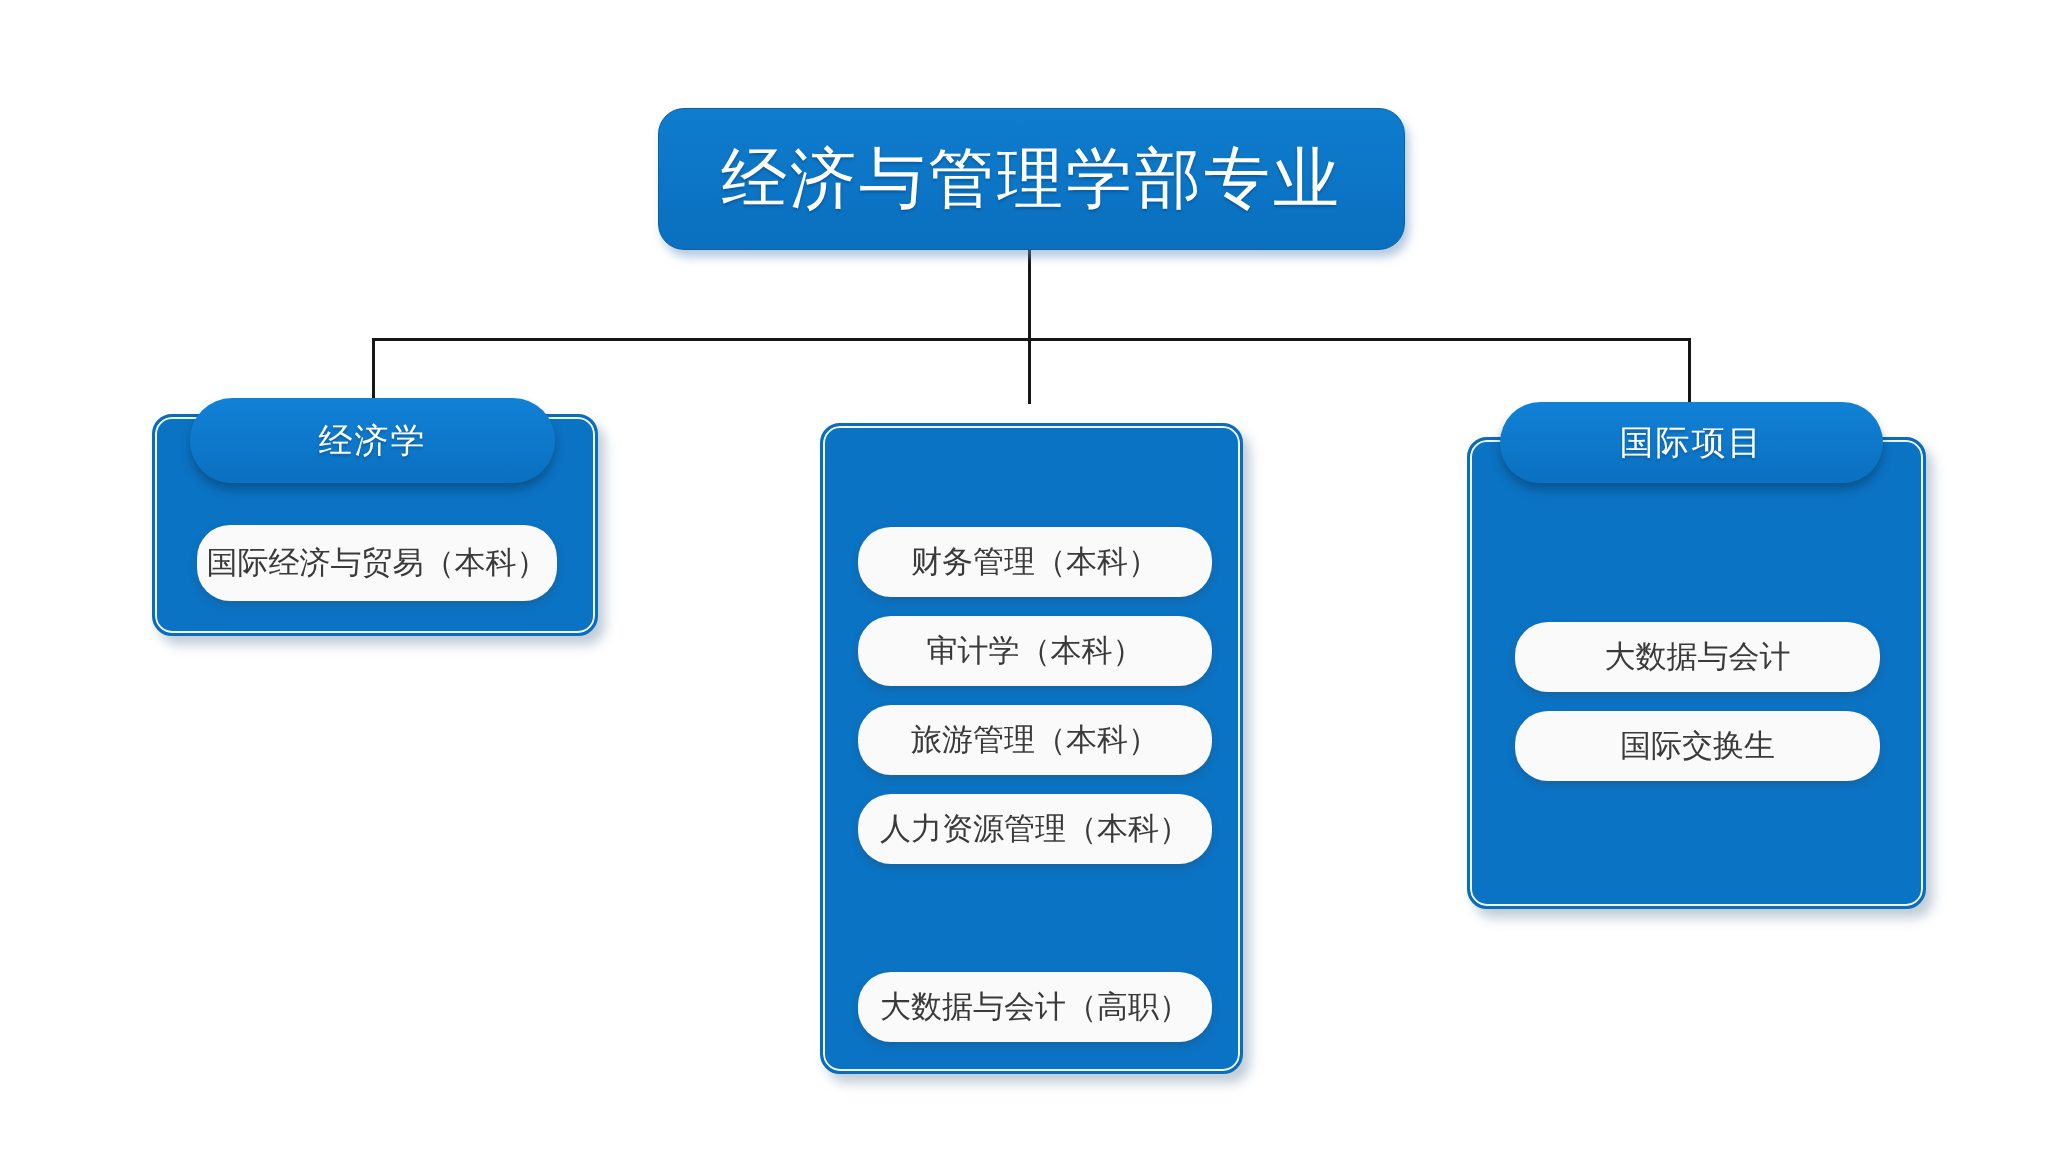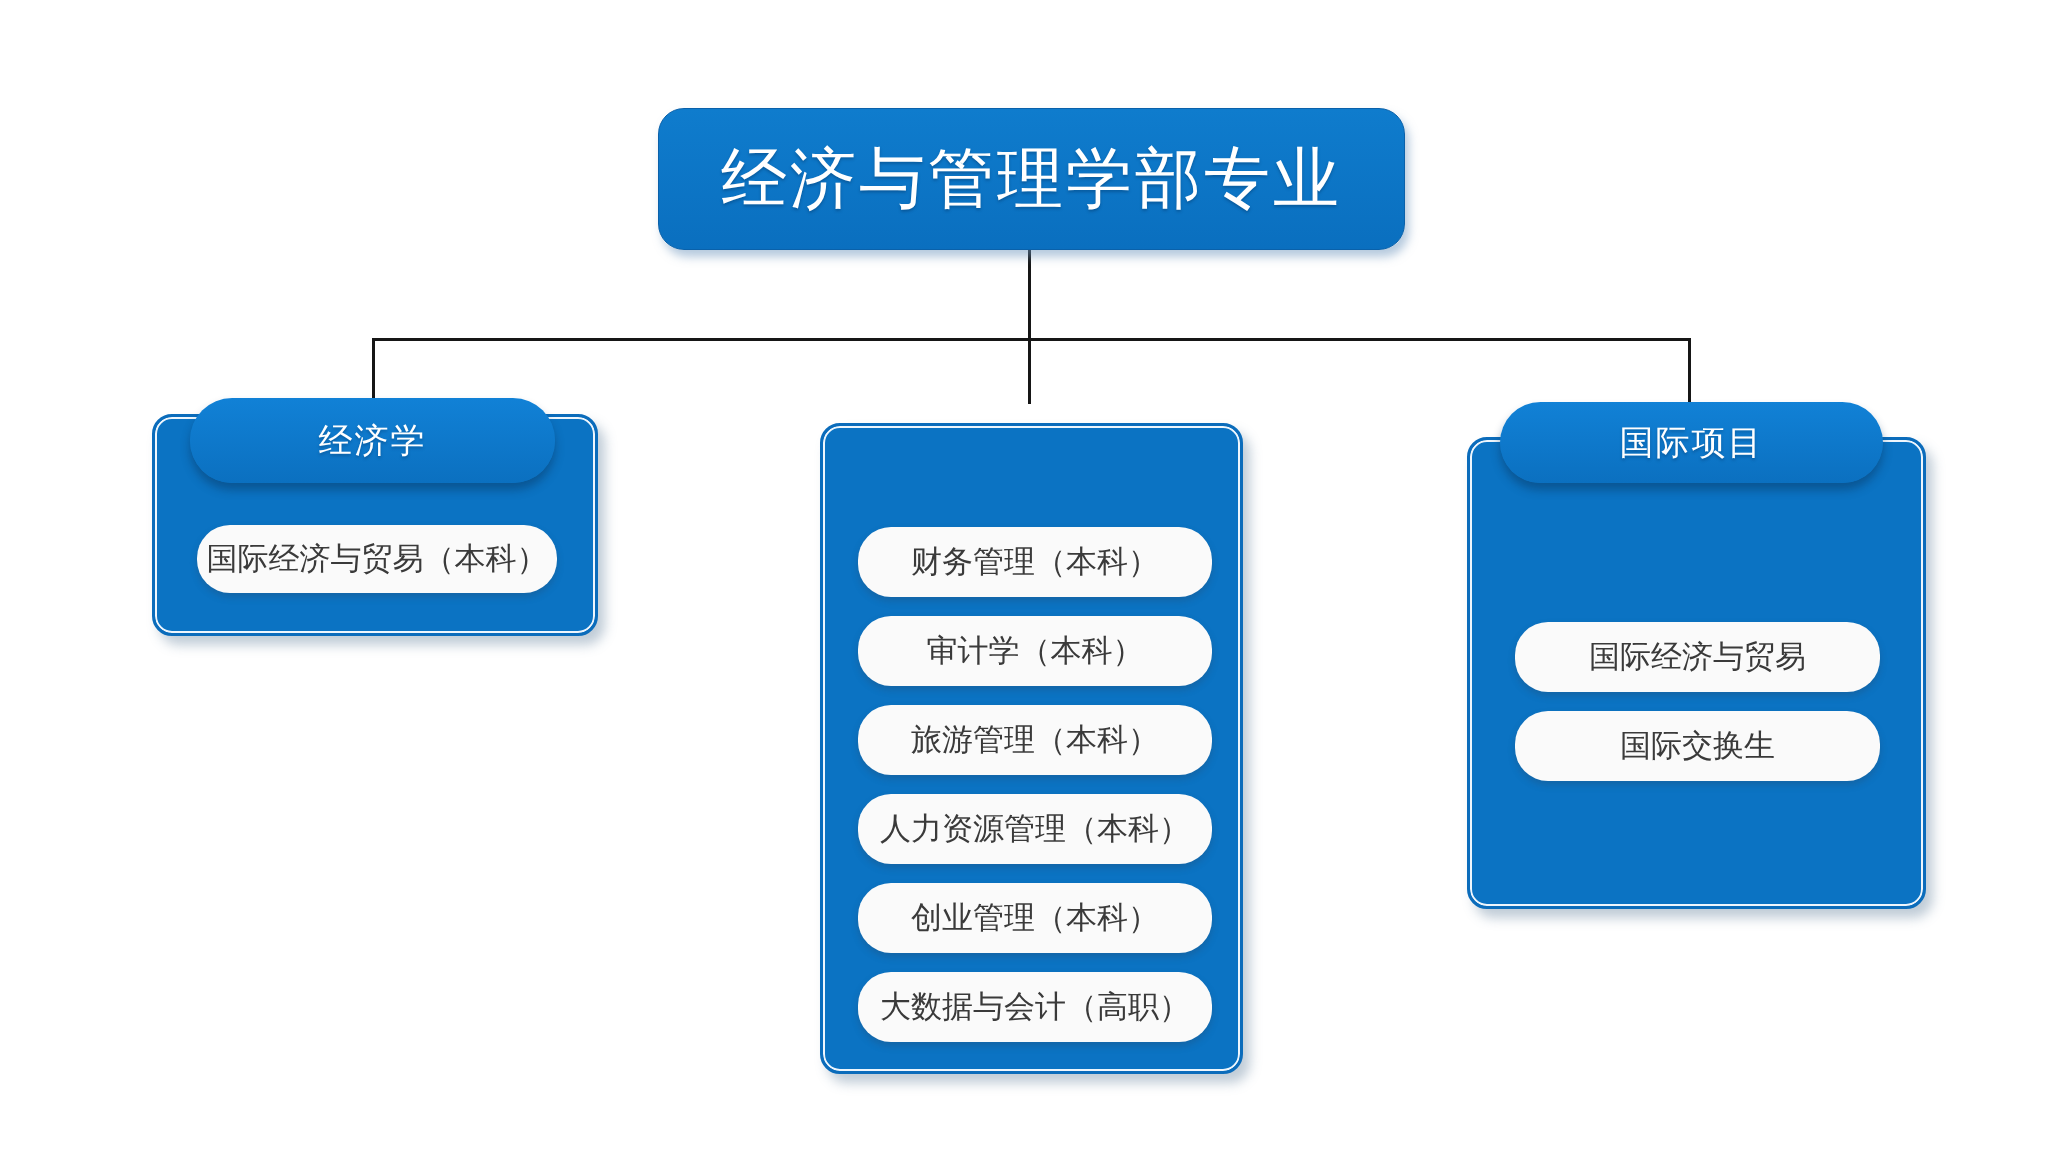--- a/index.html
+++ b/index.html
@@ -49,21 +49,21 @@
     position:absolute;
     display:flex;align-items:center;justify-content:center;
     color:#3a3a3a;font-size:31px;
     background:#fafafa;
     border-radius:33px;
     box-shadow:0 4px 7px rgba(40,70,100,.3);
     white-space:nowrap;
     z-index:3;
   }
   
-  .it-l0{left:197px;top:525px;width:360px;height:68px;}
+  .it-l0{left:197px;top:525px;width:360px;height:76px;}
   
   .it-m0{left:858px;top:527px;width:354px;height:70px;}
   .it-m1{left:858px;top:616px;width:354px;height:70px;}
   .it-m2{left:858px;top:705px;width:354px;height:70px;}
   .it-m3{left:858px;top:794px;width:354px;height:70px;}
   .it-m4{left:858px;top:883px;width:354px;height:70px;}
   .it-m5{left:858px;top:972px;width:354px;height:70px;}
   
   .it-r0{left:1515px;top:533px;width:365px;height:70px;}
   .it-r1{left:1515px;top:622px;width:365px;height:70px;}
@@ -95,19 +95,18 @@
 
   <div class="header-pill hp-left">经济学</div>
   <div class="header-pill hp-right">国际项目</div>
 
   <div class="item-pill it-l0">国际经济与贸易（本科）</div>
 
   <div class="item-pill it-m0">财务管理（本科）</div>
   <div class="item-pill it-m1">审计学（本科）</div>
   <div class="item-pill it-m2">旅游管理（本科）</div>
   <div class="item-pill it-m3">人力资源管理（本科）</div>
-  <div class="item-pill it-m4">创业管理（本科）</div>
   <div class="item-pill it-m5">大数据与会计（高职）</div>
 
-  <div class="item-pill it-r1">国际经济与贸易</div>
+  <div class="item-pill it-r1">大数据与会计</div>
   <div class="item-pill it-r2">国际交换生</div>
 
 </div>
 
 </body></html>

